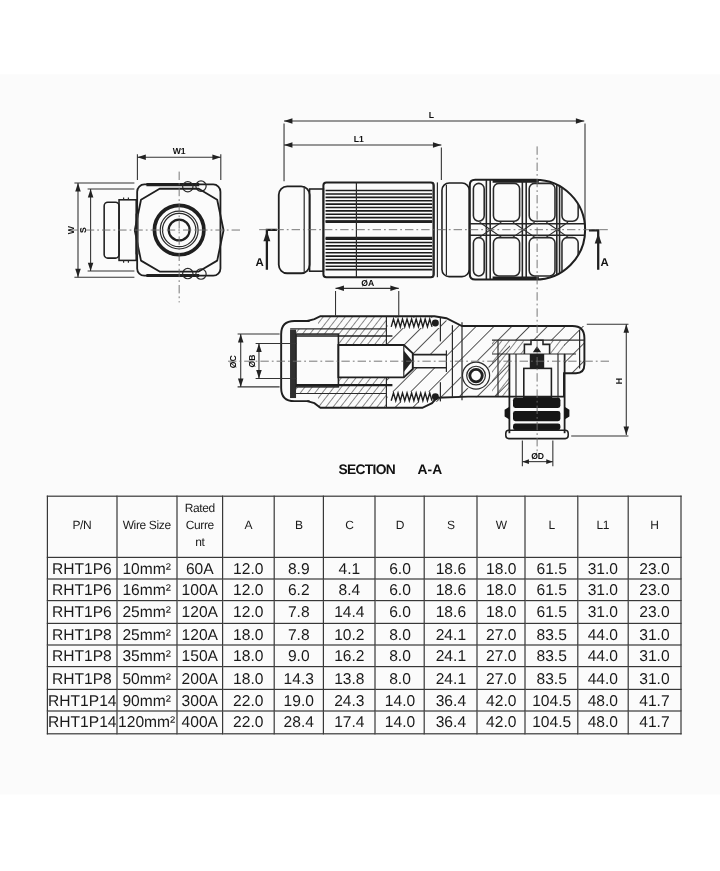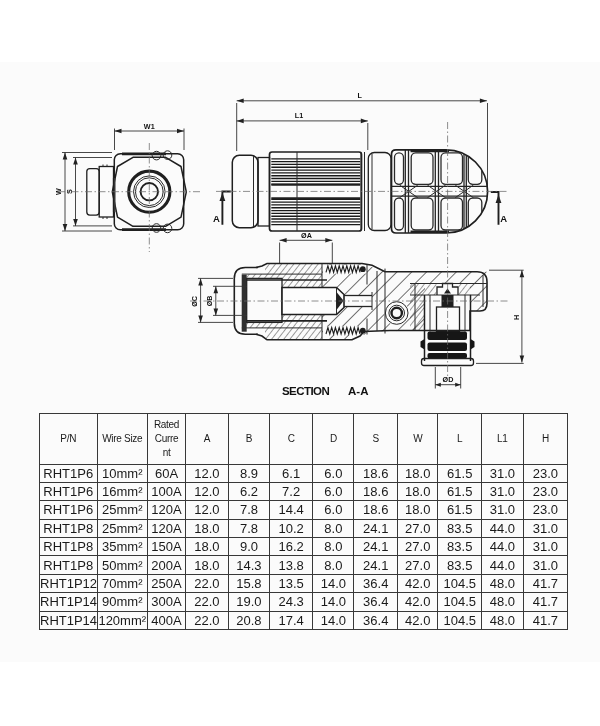--- a/index.html
+++ b/index.html
@@ -272,35 +272,35 @@
         <td class="hd">L</td>
         <td class="hd">L1</td>
         <td class="hd">H</td>
       </tr>
 <tr>
         <td>RHT1P6</td>
         <td>10mm²</td>
         <td>60A</td>
         <td>12.0</td>
         <td>8.9</td>
-        <td>6.1</td>
+        <td>4.1</td>
         <td>6.0</td>
         <td>18.6</td>
         <td>18.0</td>
         <td>61.5</td>
         <td>31.0</td>
         <td>23.0</td>
       </tr>
       <tr>
         <td>RHT1P6</td>
         <td>16mm²</td>
         <td>100A</td>
         <td>12.0</td>
         <td>6.2</td>
-        <td>7.2</td>
+        <td>8.4</td>
         <td>6.0</td>
         <td>18.6</td>
         <td>18.0</td>
         <td>61.5</td>
         <td>31.0</td>
         <td>23.0</td>
       </tr>
       <tr>
         <td>RHT1P6</td>
         <td>25mm²</td>
@@ -349,55 +349,41 @@
         <td>200A</td>
         <td>18.0</td>
         <td>14.3</td>
         <td>13.8</td>
         <td>8.0</td>
         <td>24.1</td>
         <td>27.0</td>
         <td>83.5</td>
         <td>44.0</td>
         <td>31.0</td>
-      </tr>
-      <tr>
-        <td>RHT1P12</td>
-        <td>70mm²</td>
-        <td>250A</td>
-        <td>22.0</td>
-        <td>15.8</td>
-        <td>13.5</td>
-        <td>14.0</td>
-        <td>36.4</td>
-        <td>42.0</td>
-        <td>104.5</td>
-        <td>48.0</td>
-        <td>41.7</td>
       </tr>
       <tr>
         <td>RHT1P14</td>
         <td>90mm²</td>
         <td>300A</td>
         <td>22.0</td>
         <td>19.0</td>
         <td>24.3</td>
         <td>14.0</td>
         <td>36.4</td>
         <td>42.0</td>
         <td>104.5</td>
         <td>48.0</td>
         <td>41.7</td>
       </tr>
       <tr>
         <td>RHT1P14</td>
         <td>120mm²</td>
         <td>400A</td>
         <td>22.0</td>
-        <td>20.8</td>
+        <td>28.4</td>
         <td>17.4</td>
         <td>14.0</td>
         <td>36.4</td>
         <td>42.0</td>
         <td>104.5</td>
         <td>48.0</td>
         <td>41.7</td>
       </tr>
 </tbody>
   </table>

